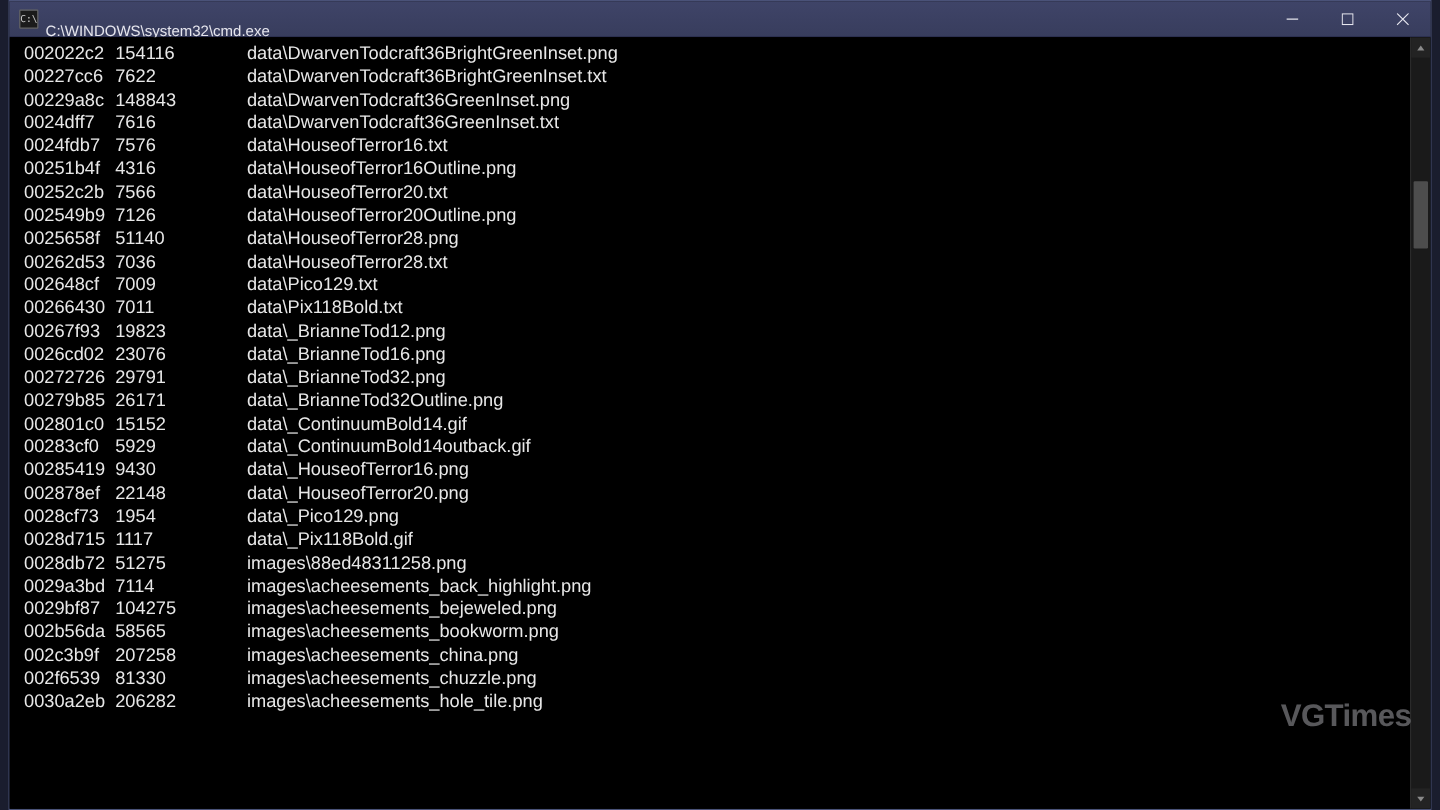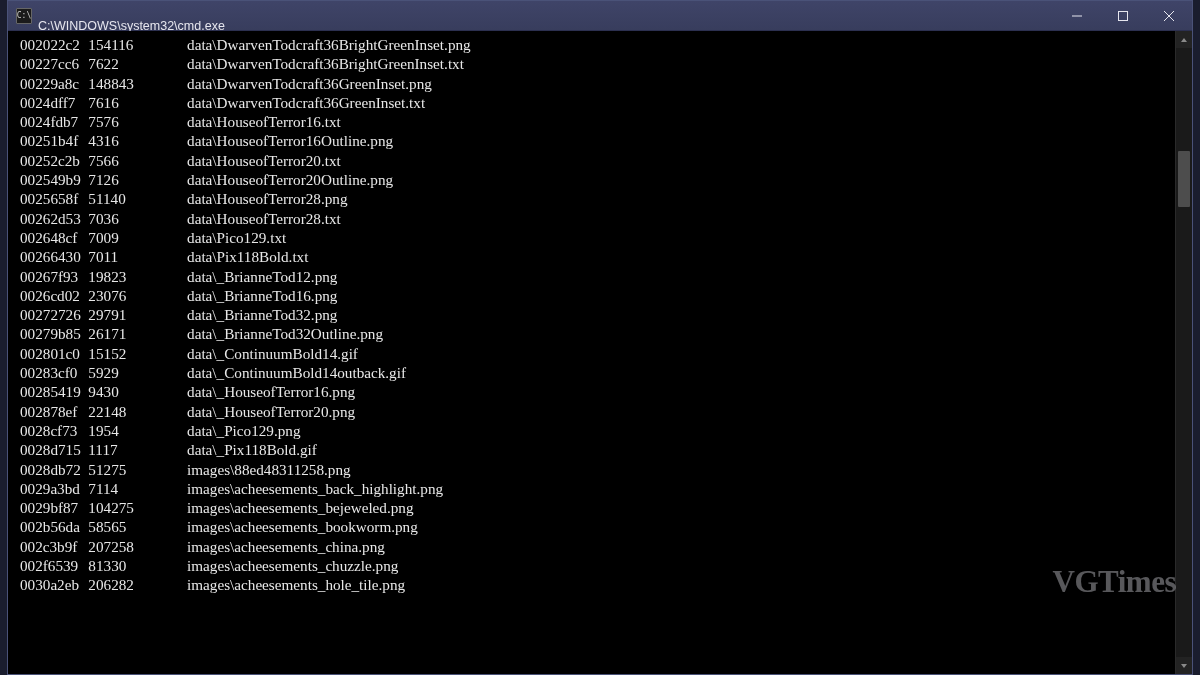--- a/index.html
+++ b/index.html
@@ -55,21 +55,21 @@
   .terminal-wrap {
     flex: 1;
     display: flex;
     background: #000;
     position: relative;
     overflow: hidden;
   }
   .terminal {
     flex: 1;
     padding: 4px 0 0 12px;
-    font-family: Liberation Serif, serif;
+    font-family: Liberation Sans, sans-serif;
     font-size: 15.2px;
     line-height: 19.3px;
     color: #e8e8e8;
     white-space: pre;
     overflow: hidden;
   }
   .terminal .row span.addr  { display: inline-block; width: 9ch; }
   .terminal .row span.size  { display: inline-block; width: 13ch; }
   .terminal .row span.path  { }
   .scrollbar {
@@ -91,23 +91,23 @@
   .sb-thumb {
     position: absolute;
     left: 2px; right: 2px;
     top: 120px; height: 56px;
     background: #4d4d4d;
     border-radius: 1px;
   }
   .watermark {
     position: absolute;
     right: 16px;
-    bottom: 74px;
-    font-family: Liberation Serif, serif;
-    font-size: 31px;
+    bottom: 62px;
+    font-family: Liberation Sans, sans-serif;
+    font-size: 26px;
     font-weight: 600;
     letter-spacing: -0.5px;
     color: rgba(210,210,218,0.42);
     pointer-events: none;
   }
 </style>
 </head>
 <body>
 
 <div class="window">

